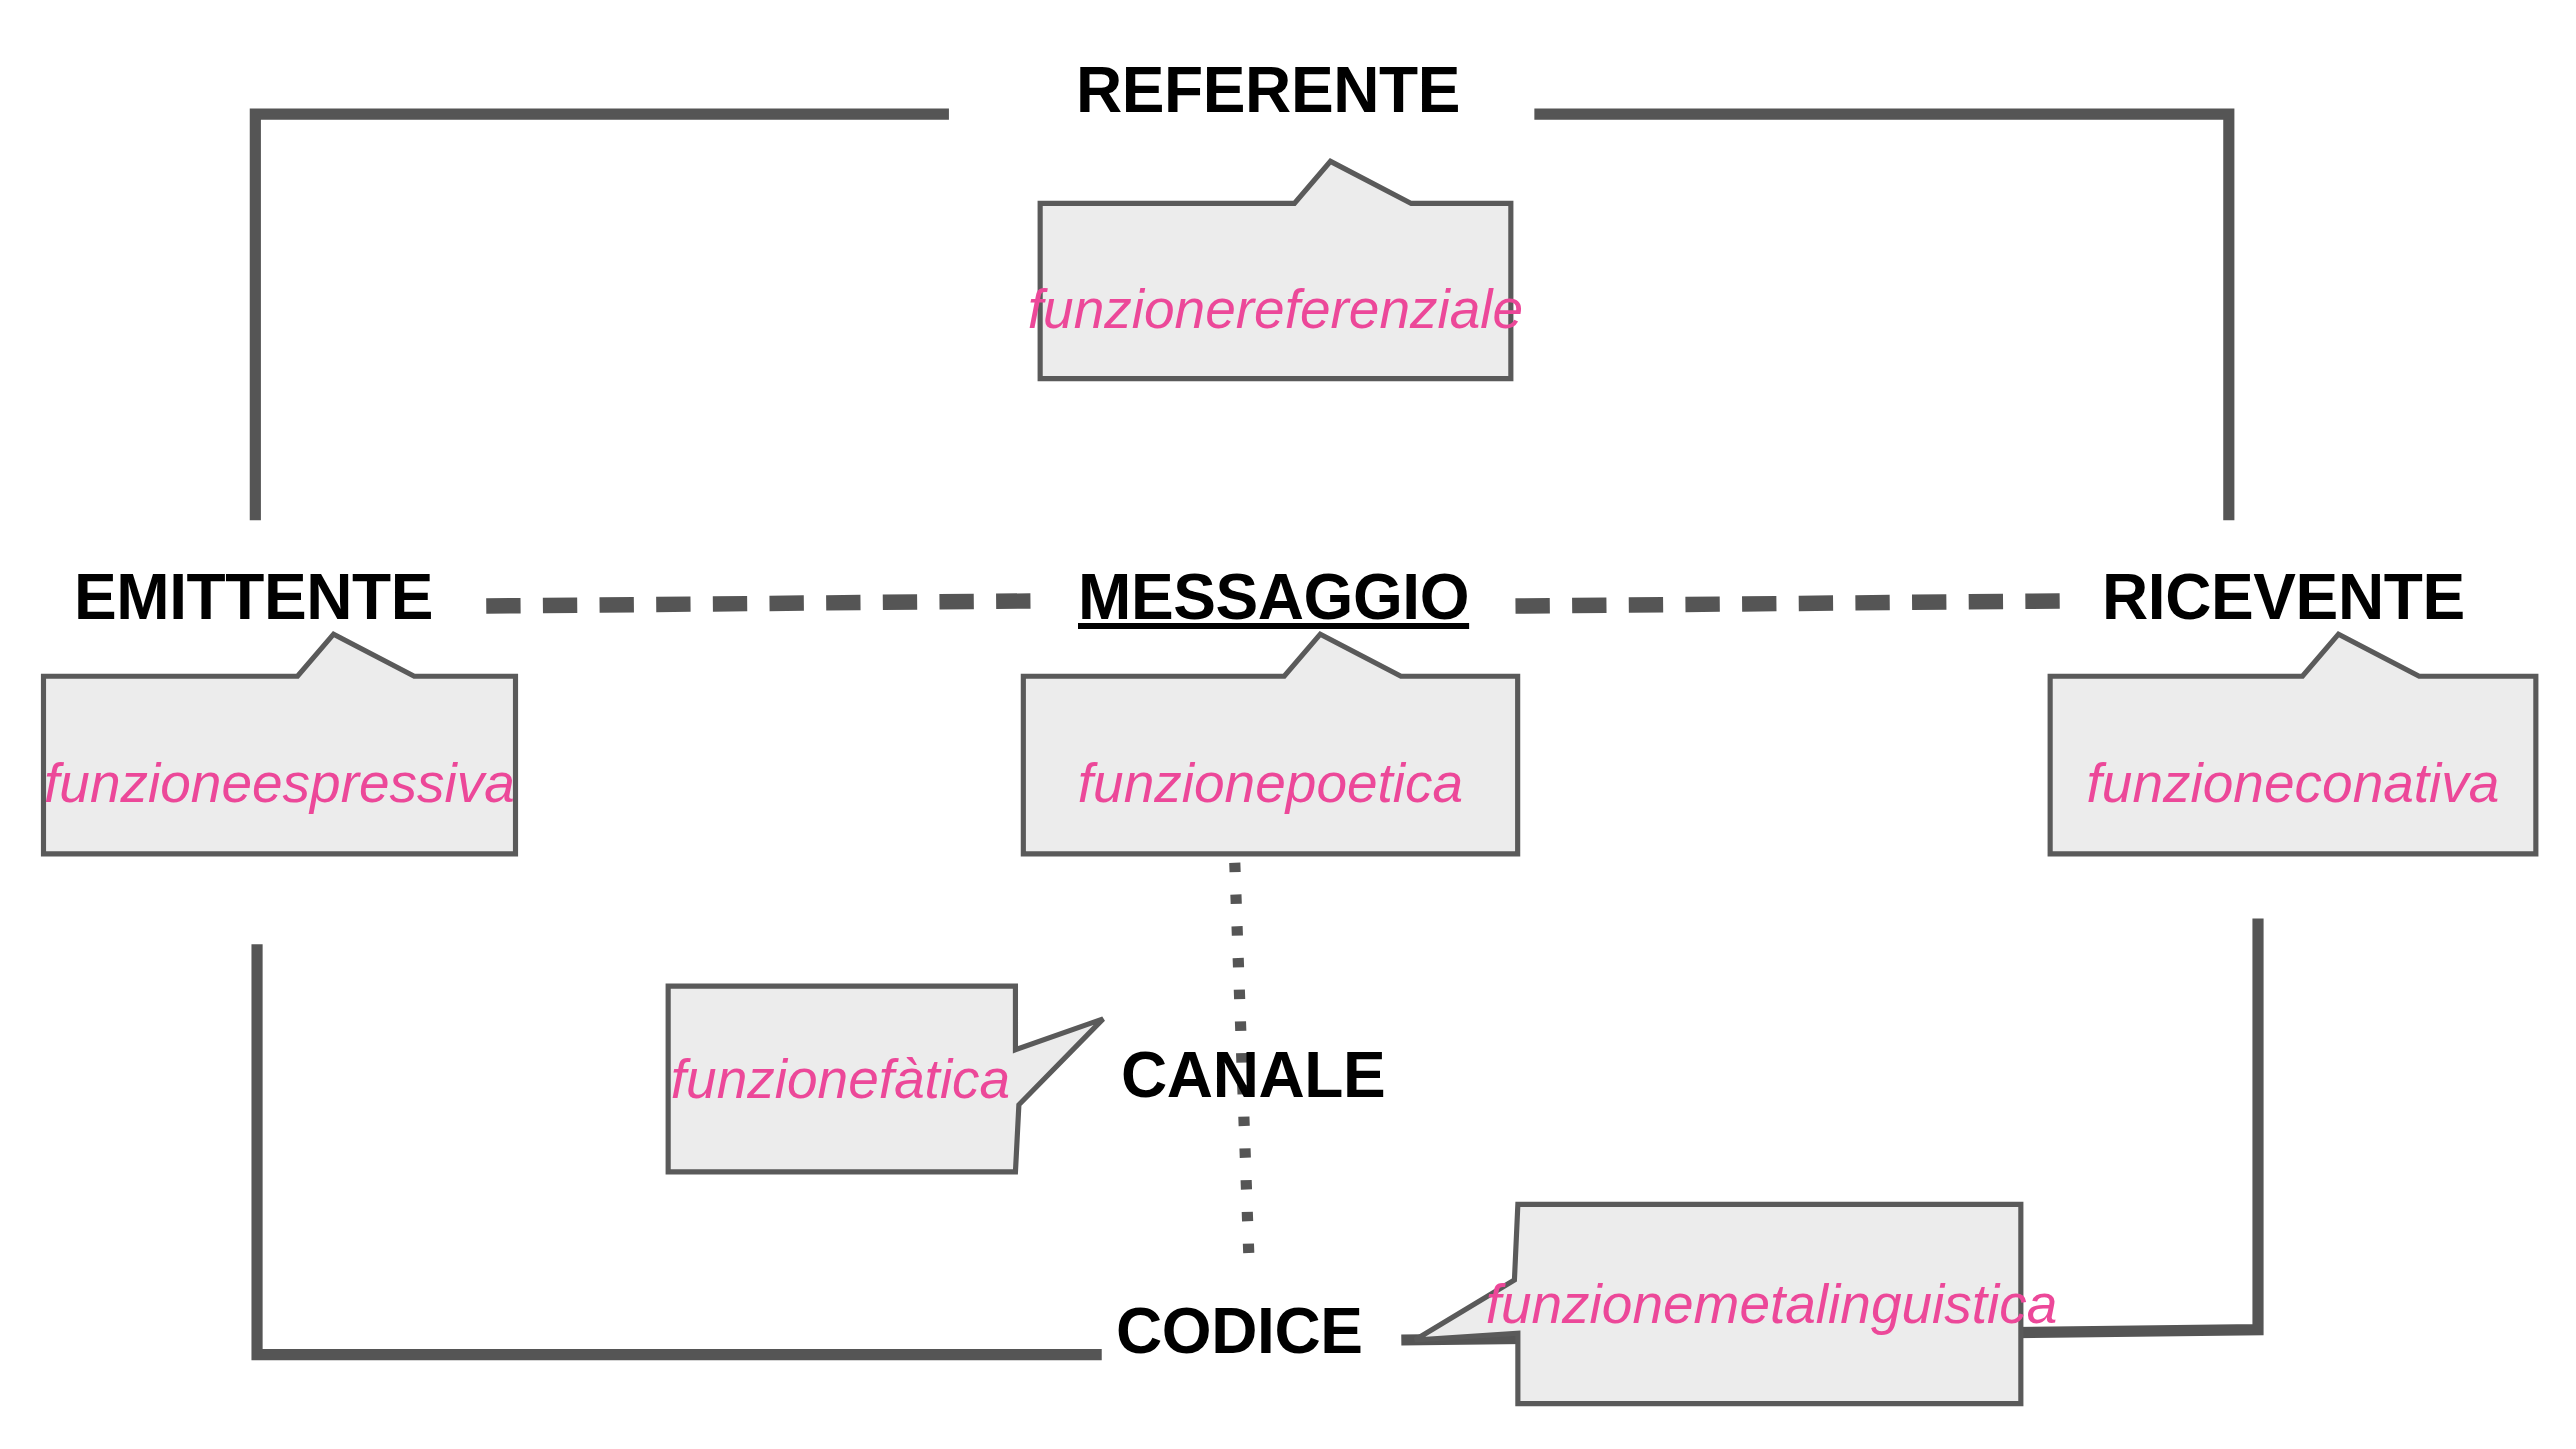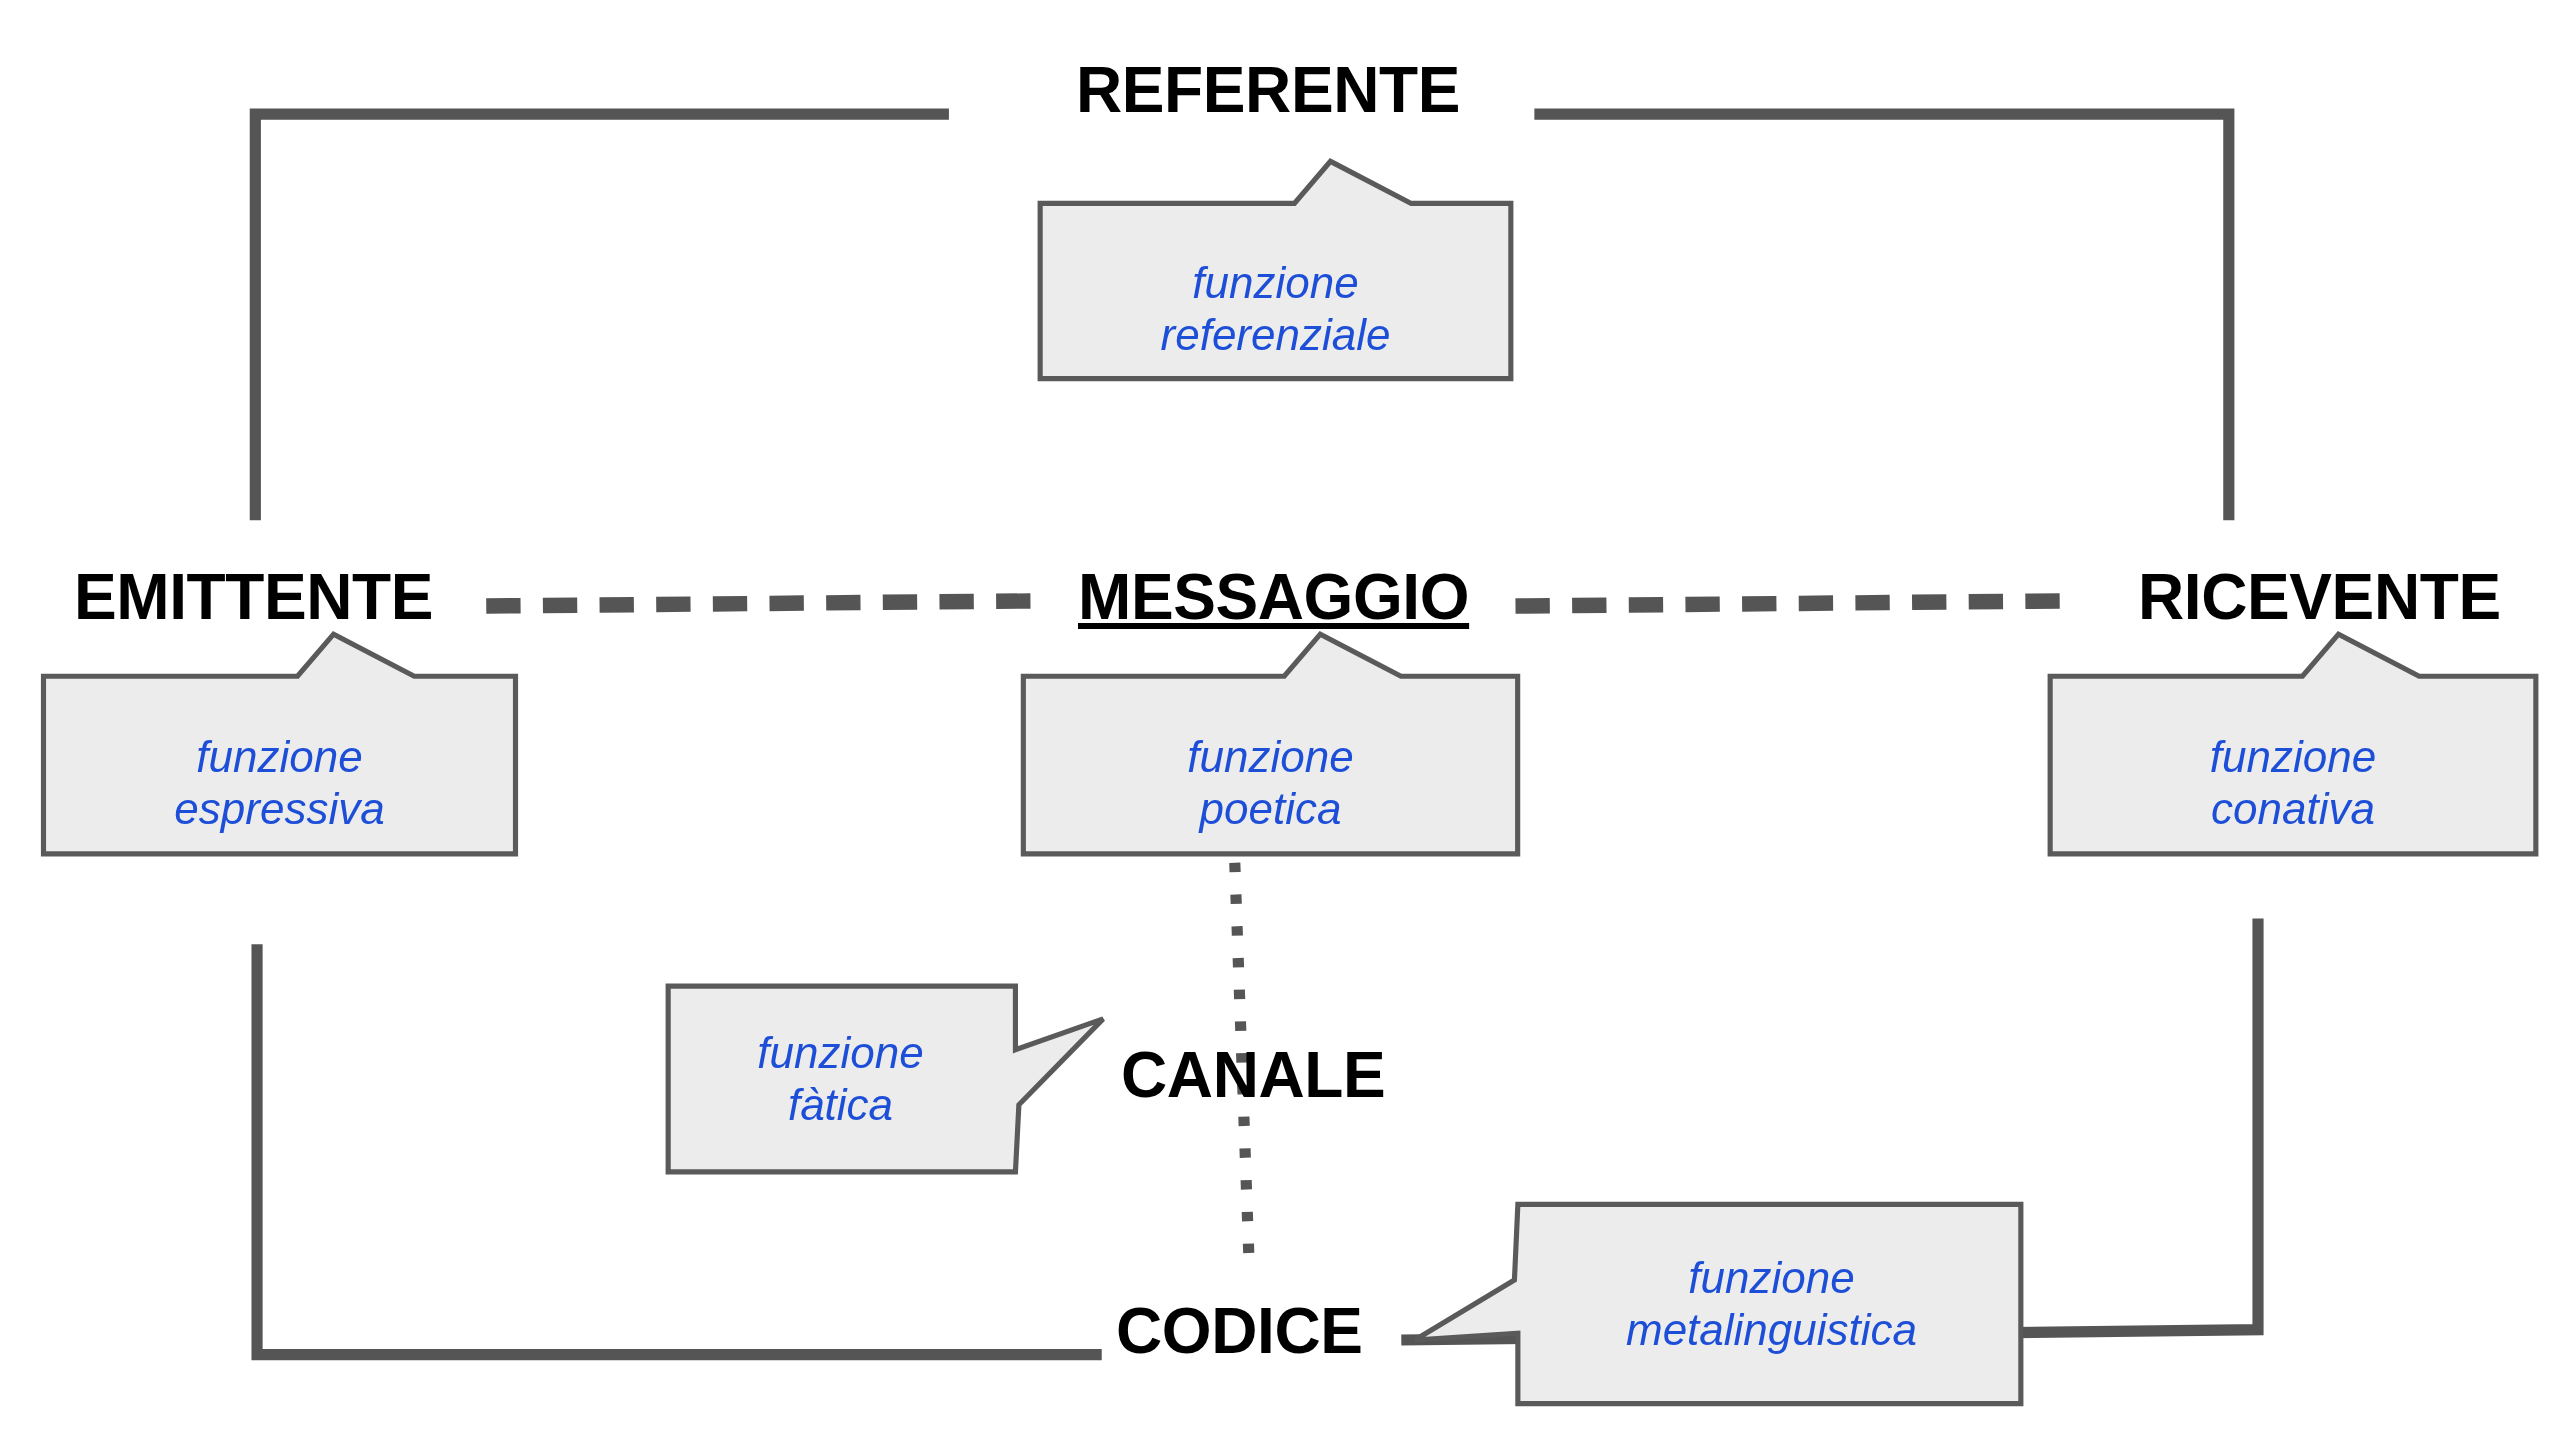--- a/index.html
+++ b/index.html
@@ -41,28 +41,27 @@
     top: 0;
     overflow: visible;
   }
   .callout-text {
     position: absolute;
     left: 0;
     top: 0;
     width: 100%;
     height: 100%;
     display: flex;
-    flex-direction: column;
     align-items: center;
     justify-content: center;
     font-family: "Liberation Sans", sans-serif;
     font-style: italic;
-    font-size: 44px;
+    font-size: 55px;
     line-height: 1.18;
-    color: #1d4ed8;
+    color: #ec4899;
     text-align: center;
     white-space: nowrap;
     pointer-events: none;
   }
   .callout-text span { display: block; }
 </style>
 </head>
 <body>
 
 <div id="stage">
@@ -85,21 +84,21 @@
 
     <line x1="1438" y1="1005" x2="1455" y2="1480" stroke="#555555" stroke-width="13" stroke-dasharray="11 26" stroke-linecap="butt"></line>
   </svg>
 
   <div class="node-label" style="left:1076px; top:58px;">REFERENTE</div>
 
   <div class="node-label" style="left:74px; top:565px;">EMITTENTE</div>
 
   <div class="node-label" style="left:1078px; top:565px;text-decoration:underline;">MESSAGGIO</div>
 
-  <div class="node-label" style="left:2102px; top:565px;margin-left:36px;">RICEVENTE</div>
+  <div class="node-label" style="left:2102px; top:565px;">RICEVENTE</div>
 
   <div class="node-label" style="left:1116px; top:1299px;">CODICE</div>
 
   <div class="node-label" style="left:1121px; top:1043px;">CANALE</div>
 
   <div class="callout" style="left:1035px; top:156px; width:481px; height:228px;">
     <svg width="481" height="228" viewBox="0 0 560 265">
       <path d="M 6 55 L 302 55 L 344 6 L 438 55 L 554 55 L 554 259 L 6 259 Z" fill="#ececec" stroke="#5a5a5a" stroke-width="6" stroke-linejoin="miter"></path>
     </svg>
     <div class="callout-text" style="padding-top:39px;">

